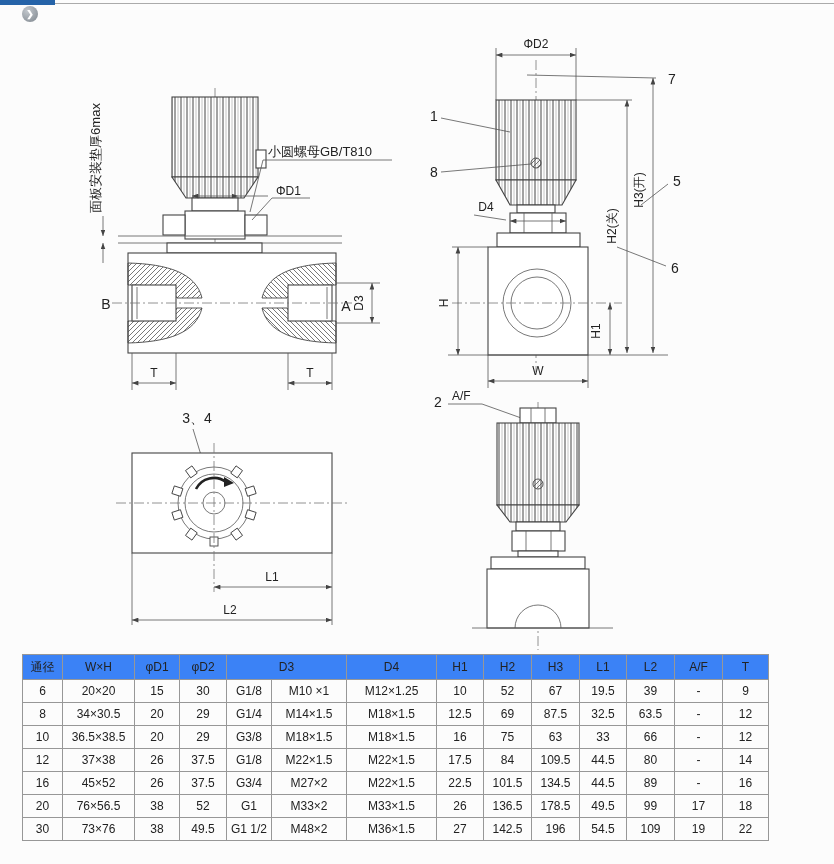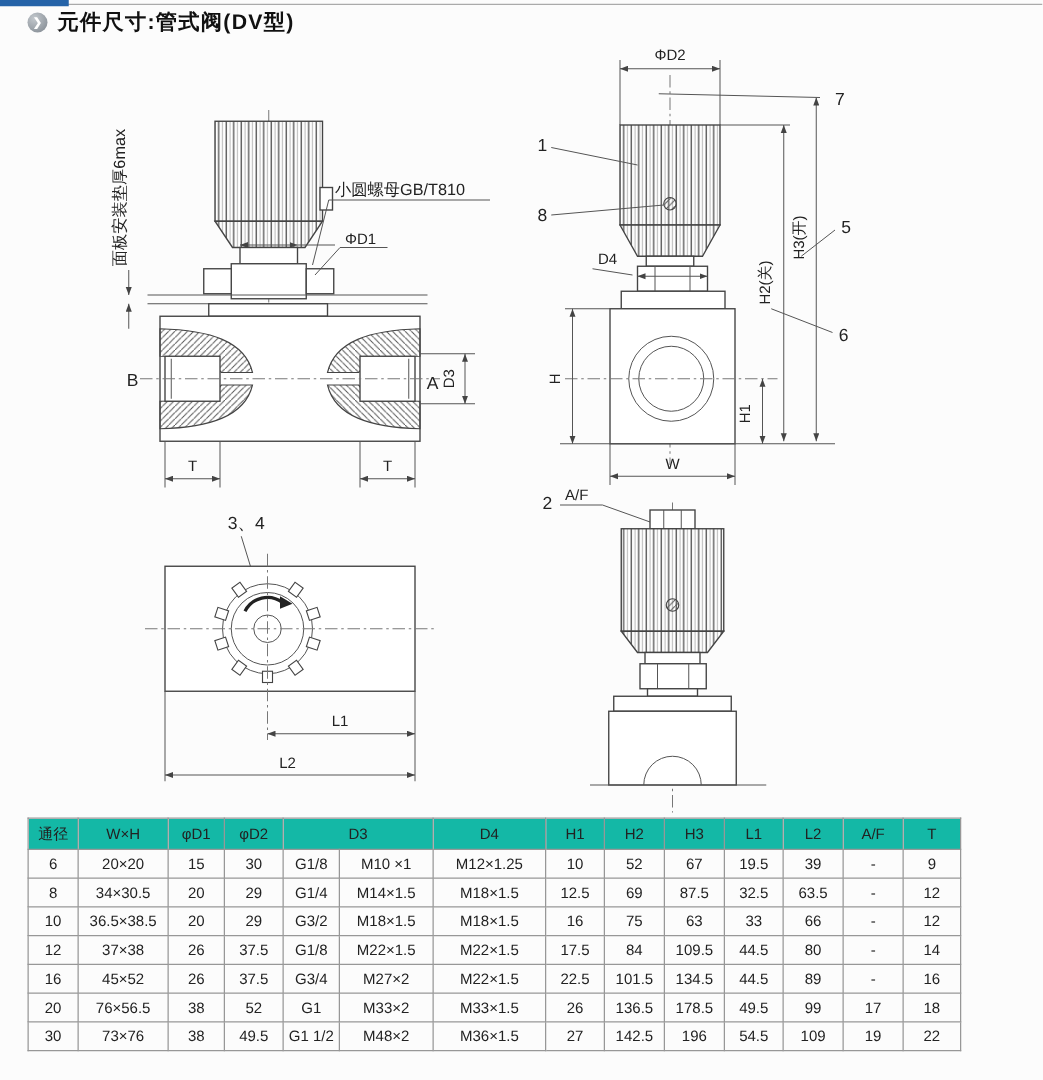--- a/index.html
+++ b/index.html
@@ -30,30 +30,29 @@
   .cline{stroke:#777;stroke-width:0.8;fill:none;stroke-dasharray:10 3 2 3;}
   .hatched{fill:url(#hatch);stroke:#444;stroke-width:0.9;}
   table.spec{
     position:absolute;left:22px;top:654px;border-collapse:collapse;table-layout:fixed;
     font-size:12px;color:#222;
   }
   table.spec th, table.spec td{
     border:1px solid #979797;text-align:center;padding:0;height:22px;
     font-weight:normal;white-space:nowrap;overflow:hidden;
   }
-  table.spec th{background:#14b8a6;height:24px;}
+  table.spec th{background:#3b82f6;height:24px;}
 </style>
 </head>
 <body>
 
 <div class="top-rule"></div>
 <div class="blue-tab"></div>
 <div class="title-row">
   <span class="bullet">❯</span>
-  <span class="page-title">元件尺寸:管式阀(DV型)</span>
 </div>
 
 <svg width="834" height="650" viewBox="0 0 834 650">
   <defs>
     <marker id="ma" markerWidth="9" markerHeight="7" refX="8" refY="3" orient="auto">
       <path d="M0,0 L8,3 L0,6 Z" fill="#444"></path>
     </marker>
     <marker id="ms" markerWidth="9" markerHeight="7" refX="0" refY="3" orient="auto">
       <path d="M8,0 L0,3 L8,6 Z" fill="#444"></path>
     </marker>
@@ -311,21 +310,21 @@
         <td>32.5</td>
         <td>63.5</td>
         <td>-</td>
         <td>12</td>
       </tr>
       <tr>
         <td>10</td>
         <td>36.5×38.5</td>
         <td>20</td>
         <td>29</td>
-        <td>G3/2</td>
+        <td>G3/8</td>
         <td>M18×1.5</td>
         <td>M18×1.5</td>
         <td>16</td>
         <td>75</td>
         <td>63</td>
         <td>33</td>
         <td>66</td>
         <td>-</td>
         <td>12</td>
       </tr>

